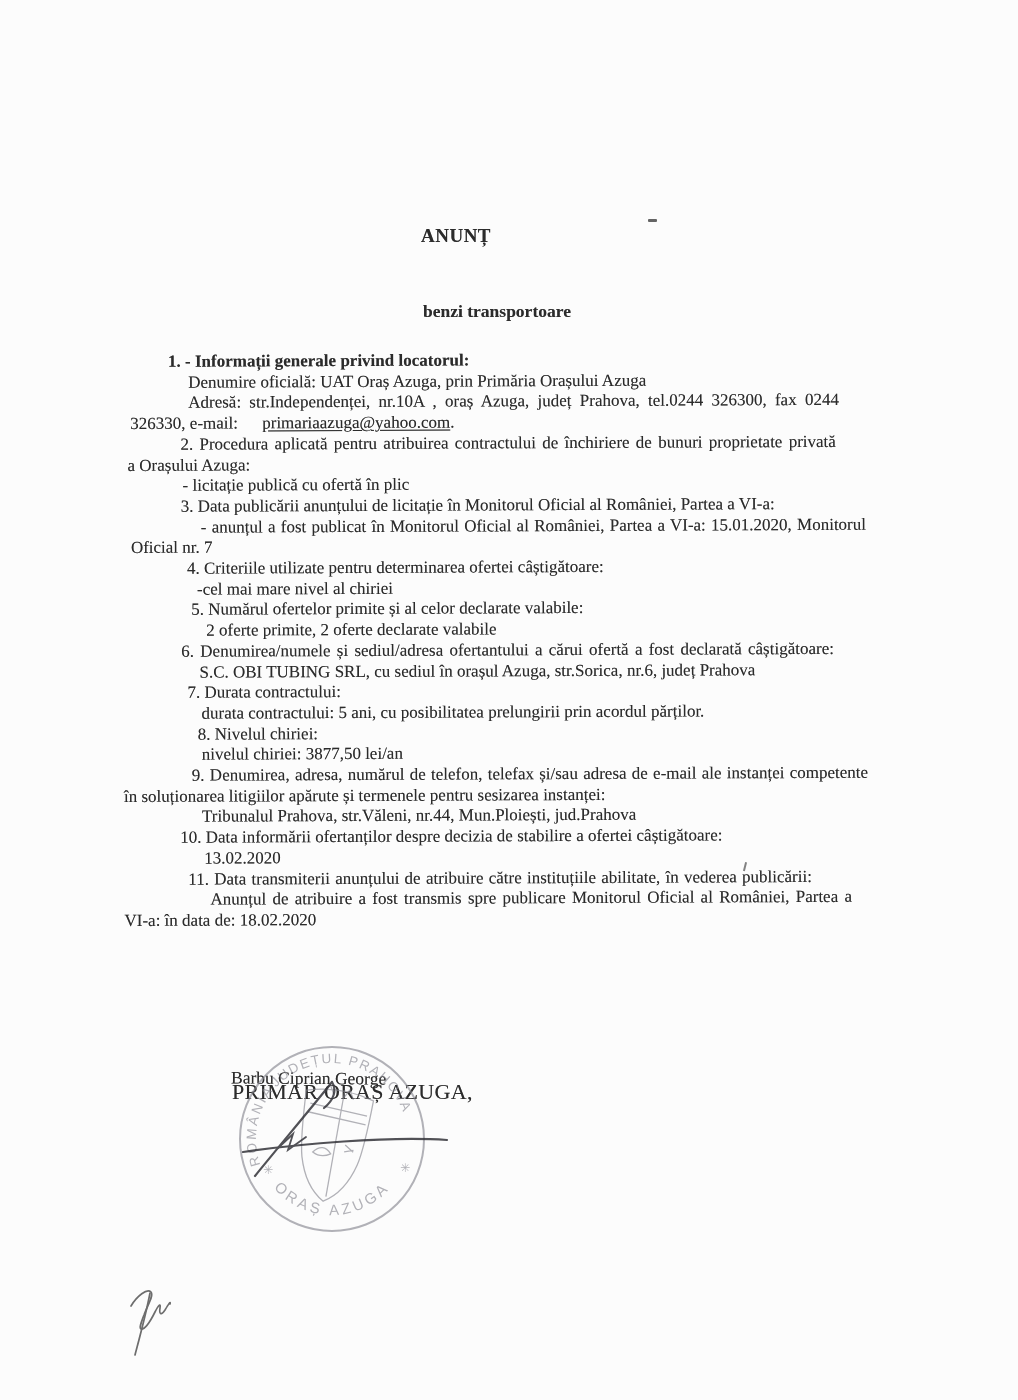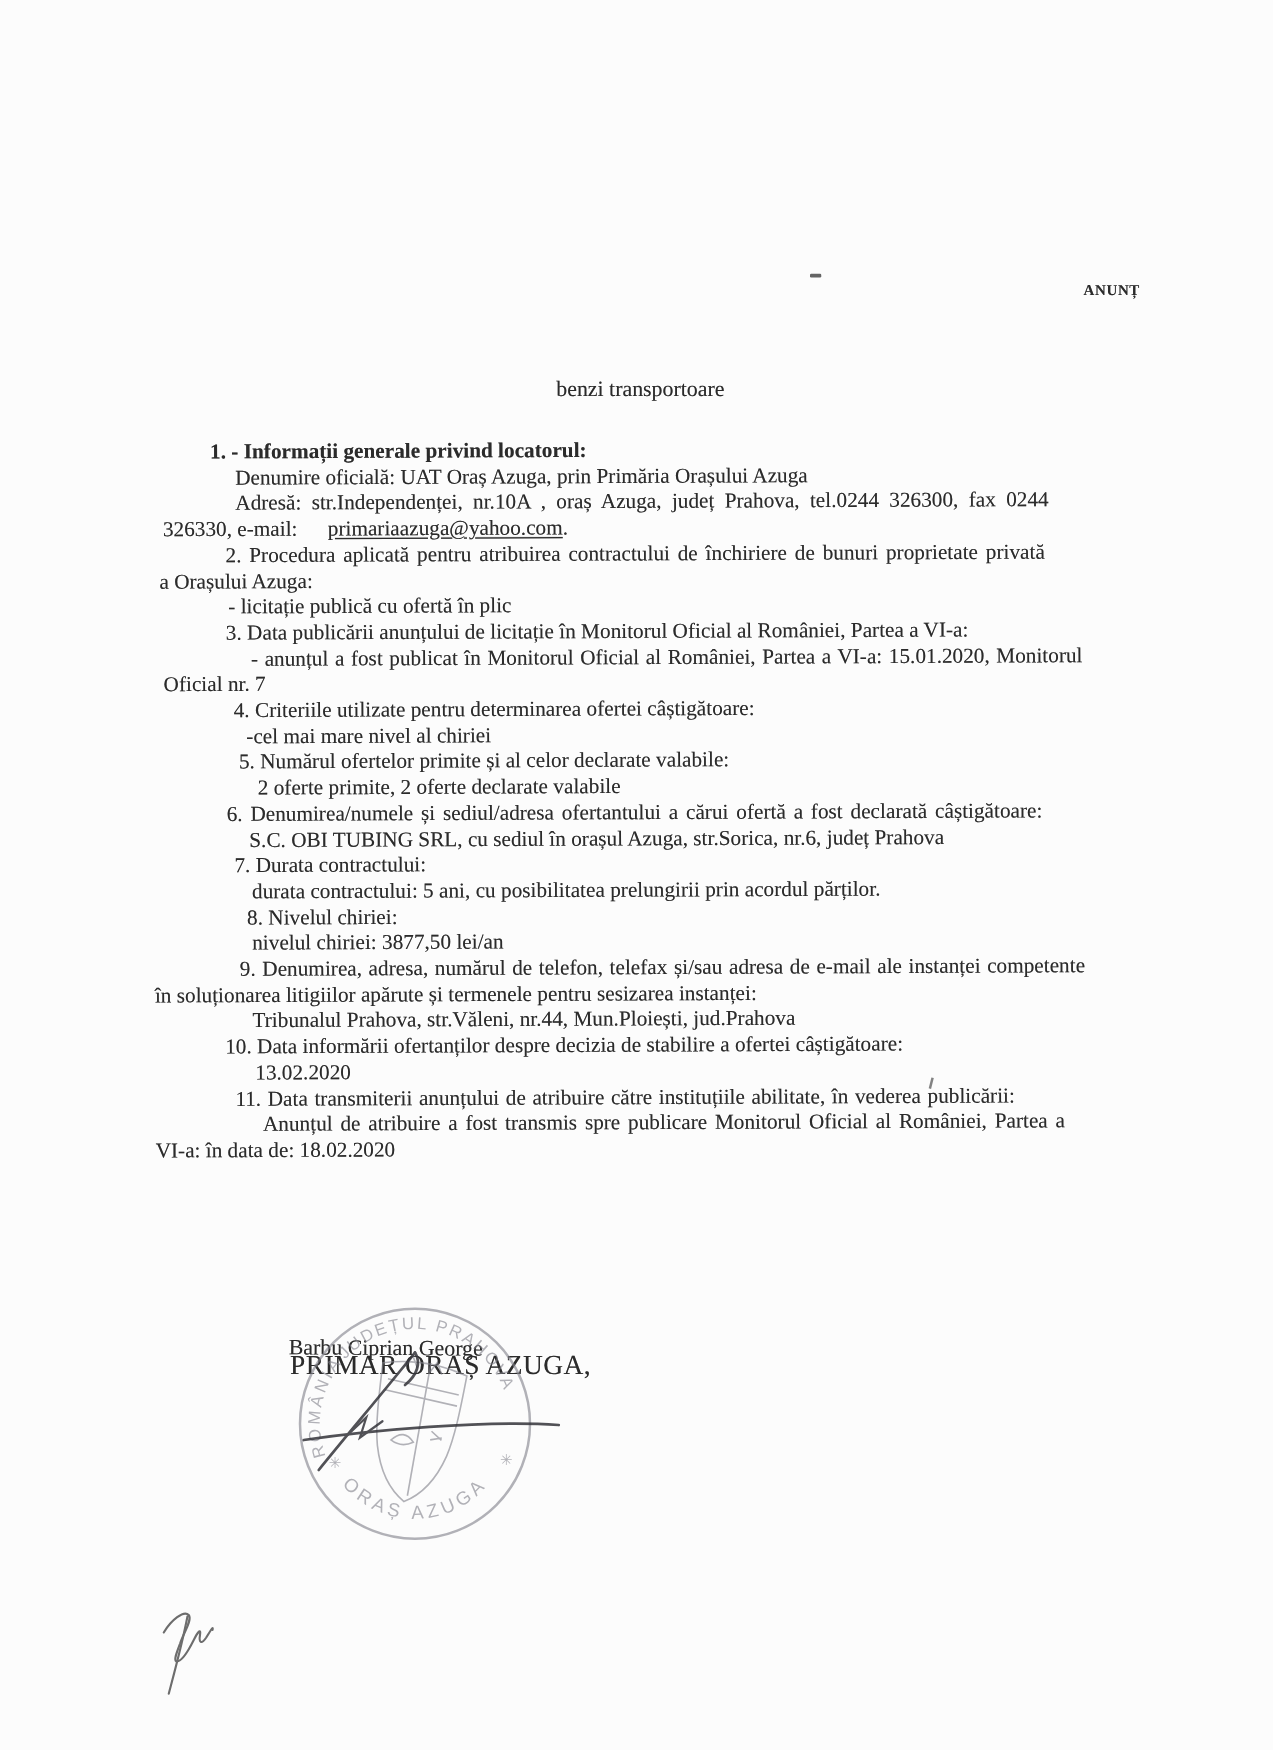--- a/index.html
+++ b/index.html
@@ -6,26 +6,26 @@
   body{
     width:1018px;height:1400px;position:relative;overflow:hidden;
     background:#fcfcfc;
     font-family:"Liberation Serif","DejaVu Serif",serif;
     color:#2b2b2b;
   }
   .sheet{position:absolute;inset:0;}
   .txt{text-shadow:0 0 .5px rgba(45,45,45,.45);}
   
   .doc-title{
-    position:absolute;top:225px;left:0;width:912px;text-align:right;
-    font-size:12px;font-weight:bold;letter-spacing:.5px;
+    position:absolute;top:225px;left:0;width:912px;text-align:center;
+    font-size:19px;font-weight:bold;letter-spacing:.5px;
   }
   .sub1{position:absolute;top:255px;left:294px;font-size:17.5px;font-weight:bold;white-space:nowrap;}
   .sub2{position:absolute;top:278px;left:134px;width:800px;font-size:17.5px;font-weight:bold;white-space:nowrap;word-spacing:2.5px;}
-  .sub3{position:absolute;top:301px;left:445px;font-size:17.5px;font-weight:normal;white-space:nowrap;}
+  .sub3{position:absolute;top:301px;left:423px;font-size:17.5px;font-weight:bold;white-space:nowrap;}
   .stray-dash{position:absolute;top:219px;left:648px;width:9px;height:2.5px;background:#3d3d3d;opacity:.8;border-radius:1px;}
   .stray-slash{position:absolute;top:862px;left:744px;width:1.7px;height:9px;background:#5a5a5a;opacity:.75;transform:rotate(14deg);}
   
   .doc-body{
     position:absolute;top:352px;left:122px;width:790px;
     font-size:17px;transform:rotate(-.25deg);transform-origin:0 0;
   }
   .ln{line-height:20.7px;white-space:nowrap;}
   .b{font-weight:bold;}
   .ws1{word-spacing:1px;} .ws2{word-spacing:2px;} .ws4{word-spacing:4px;}

